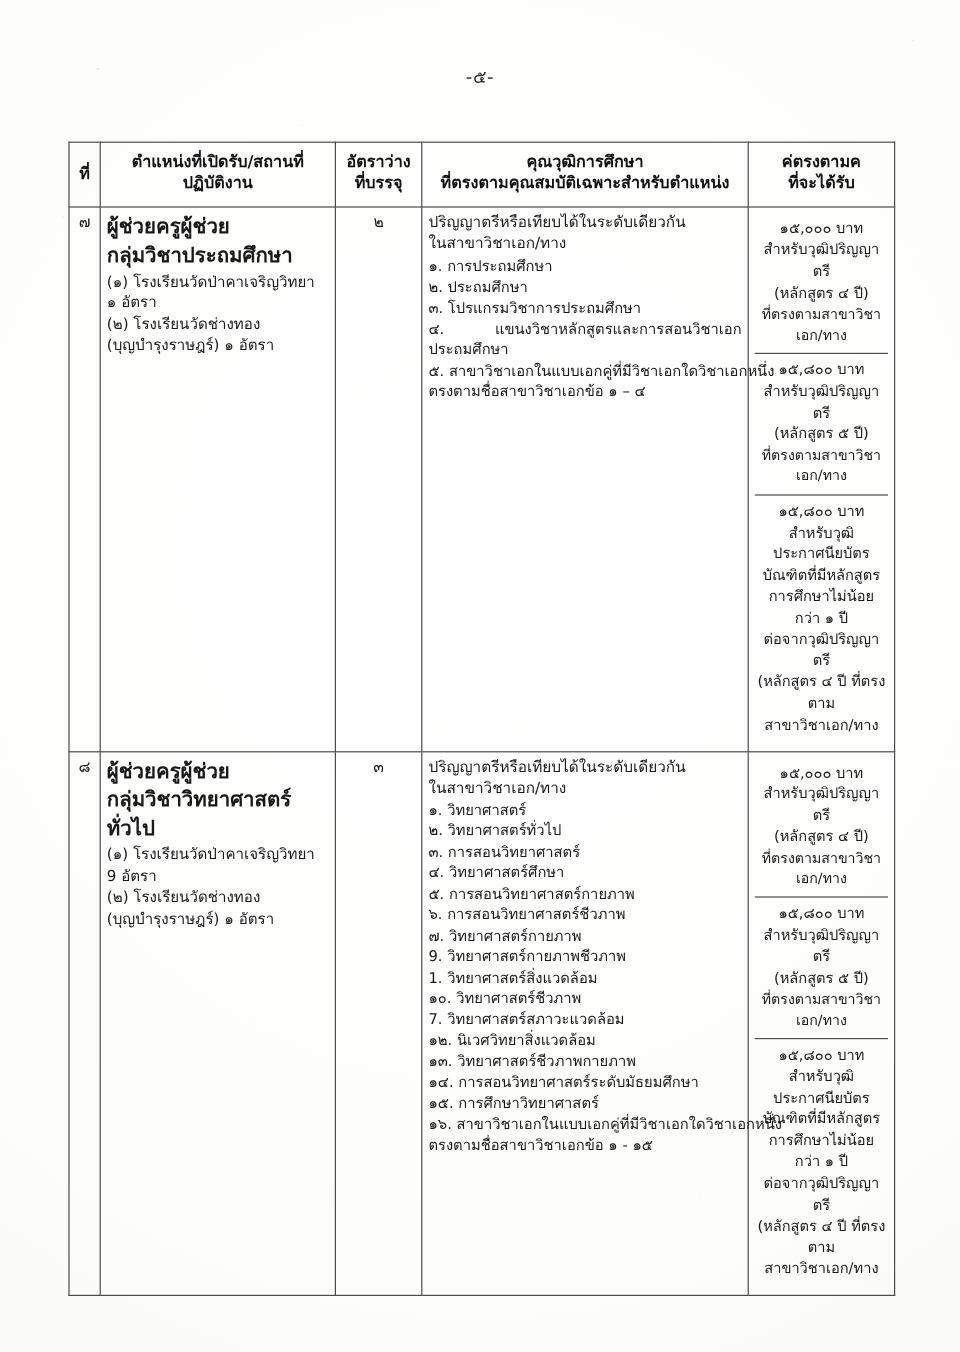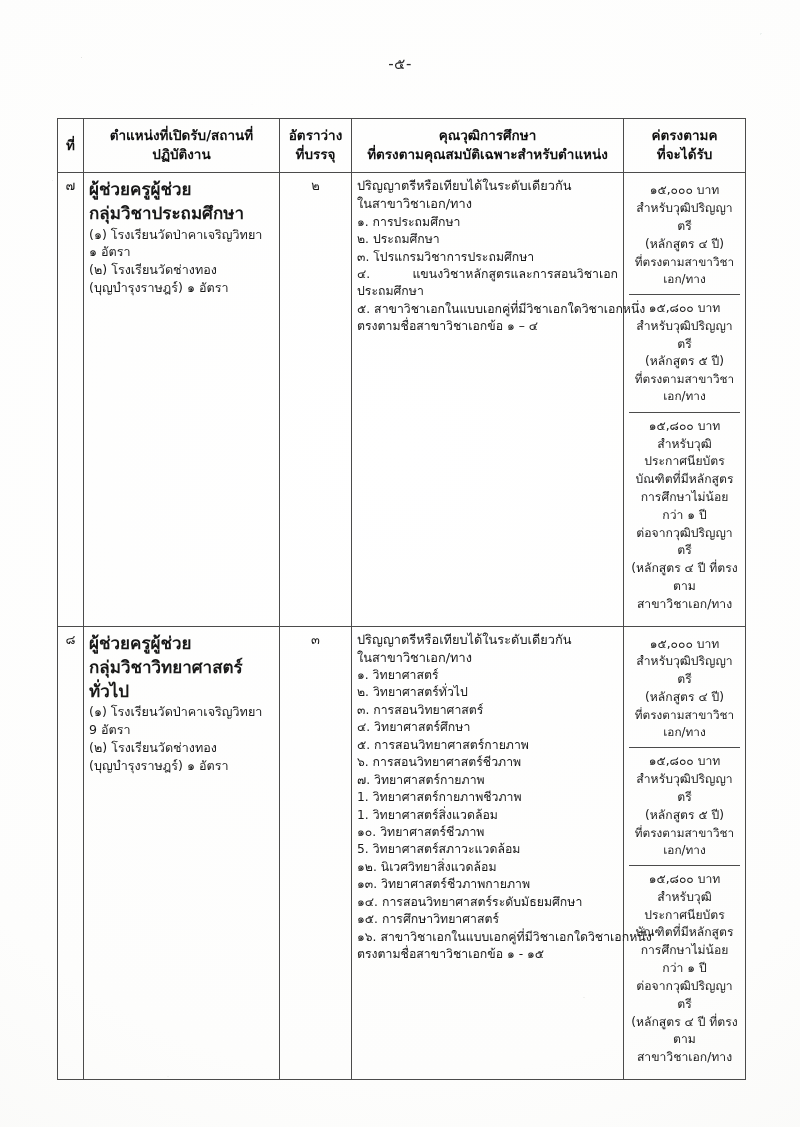--- a/index.html
+++ b/index.html
@@ -72,21 +72,21 @@
   }
   table.doc thead th {
     text-align: center;
     vertical-align: middle;
     font-weight: bold;
     font-size: 13.5px;
     padding: 7px 4px 8px 4px;
     color: #101010;
   }
   .hdr-l1 { display: block; }
-  .hdr-l2 { display: block; }
+  .hdr-l2 { display: block; font-family: Liberation Mono, monospace; }
 
   
   col.c-no   { width: 26px;  }
   col.c-pos  { width: 196px; }
   col.c-vac  { width: 72px;  }
   col.c-qual { width: 272px; }
   col.c-pay  { width: 122px; }
 
   td.no   { text-align: center; font-size: 13px; padding-top: 6px; }
   td.vac  { text-align: center; font-size: 13px; padding-top: 6px; }
@@ -240,24 +240,24 @@
           <td class="qual">
             <span class="qual-head">ปริญญาตรีหรือเทียบได้ในระดับเดียวกัน</span>
             <span class="qual-head">ในสาขาวิชาเอก/ทาง</span>
             <span class="qual-item">๑. วิทยาศาสตร์</span>
             <span class="qual-item">๒. วิทยาศาสตร์ทั่วไป</span>
             <span class="qual-item">๓. การสอนวิทยาศาสตร์</span>
             <span class="qual-item">๔. วิทยาศาสตร์ศึกษา</span>
             <span class="qual-item">๕. การสอนวิทยาศาสตร์กายภาพ</span>
             <span class="qual-item">๖. การสอนวิทยาศาสตร์ชีวภาพ</span>
             <span class="qual-item">๗. วิทยาศาสตร์กายภาพ</span>
-            <span class="qual-item">1. วิทยาศาสตร์กายภาพชีวภาพ</span>
+            <span class="qual-item">9. วิทยาศาสตร์กายภาพชีวภาพ</span>
             <span class="qual-item">1. วิทยาศาสตร์สิ่งแวดล้อม</span>
             <span class="qual-item">๑๐. วิทยาศาสตร์ชีวภาพ</span>
-            <span class="qual-item">5. วิทยาศาสตร์สภาวะแวดล้อม</span>
+            <span class="qual-item">7. วิทยาศาสตร์สภาวะแวดล้อม</span>
             <span class="qual-item">๑๒. นิเวศวิทยาสิ่งแวดล้อม</span>
             <span class="qual-item">๑๓. วิทยาศาสตร์ชีวภาพกายภาพ</span>
             <span class="qual-item">๑๔. การสอนวิทยาศาสตร์ระดับมัธยมศึกษา</span>
             <span class="qual-item">๑๕. การศึกษาวิทยาศาสตร์</span>
             <span class="qual-item">๑๖. สาขาวิชาเอกในแบบเอกคู่ที่มีวิชาเอกใดวิชาเอกหนึ่ง</span>
             <span class="qual-item">ตรงตามชื่อสาขาวิชาเอกข้อ ๑ - ๑๕</span>
           </td>
 
           <td class="pay">
             <div class="pay-block">

